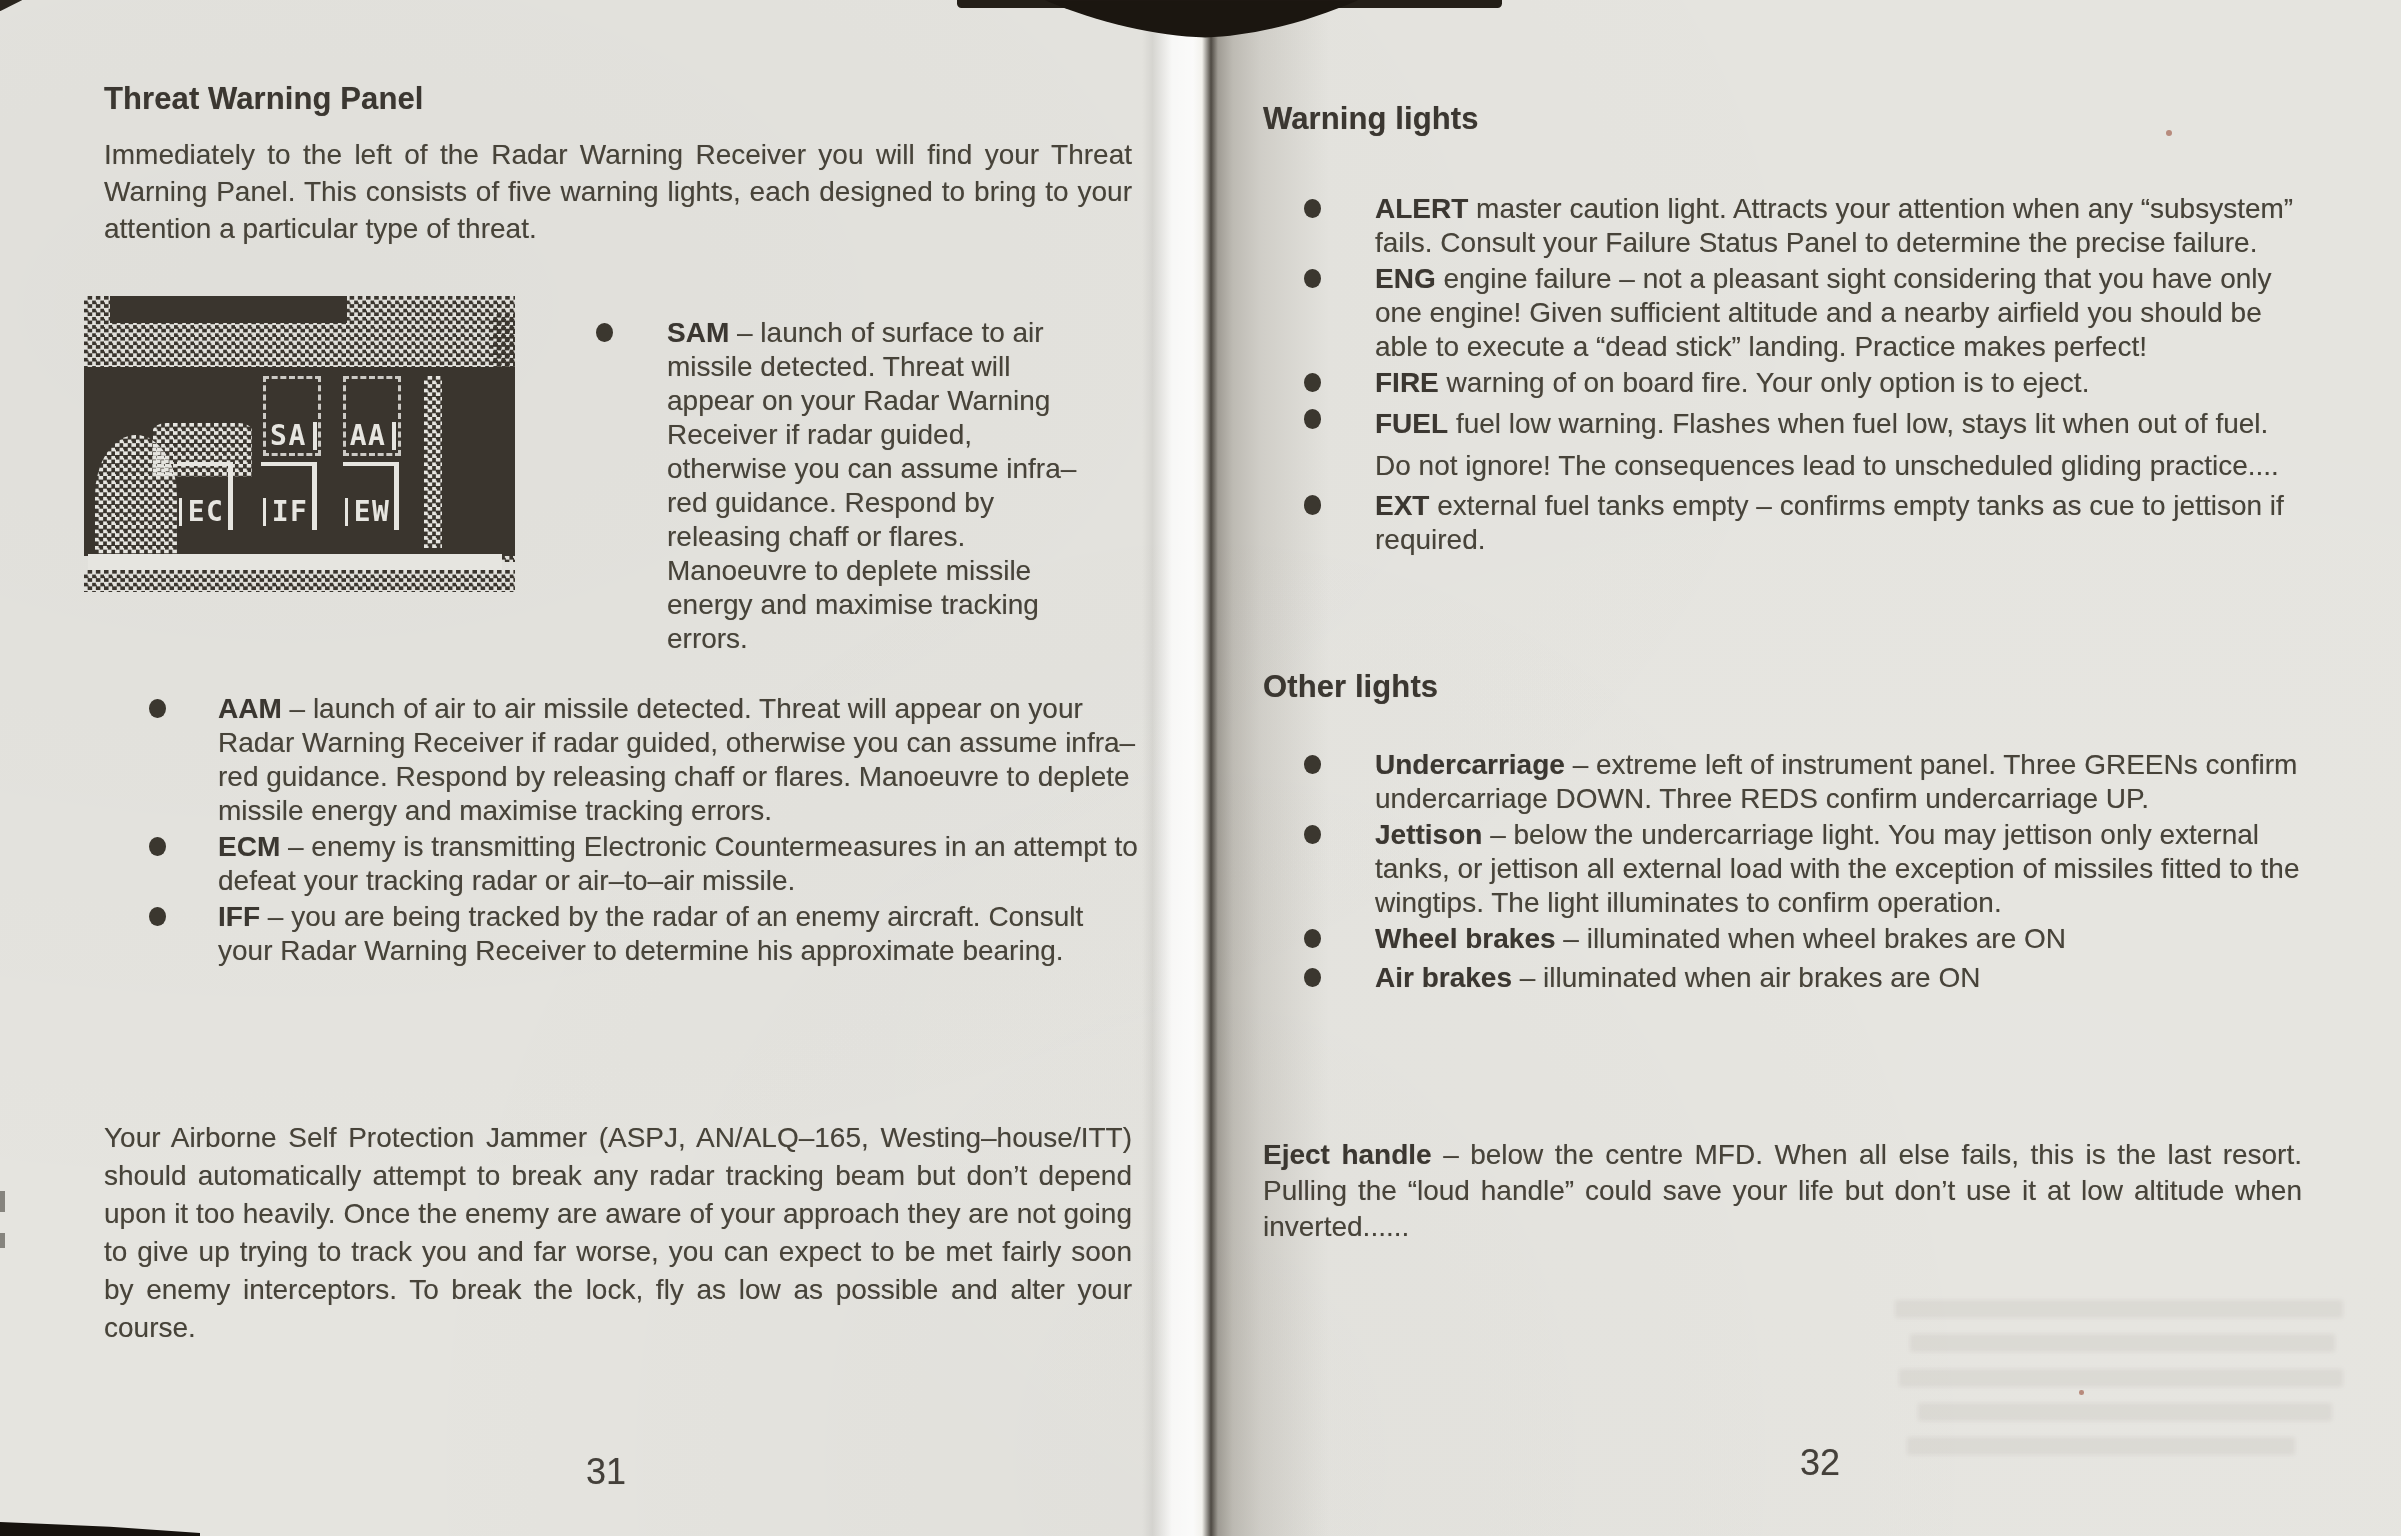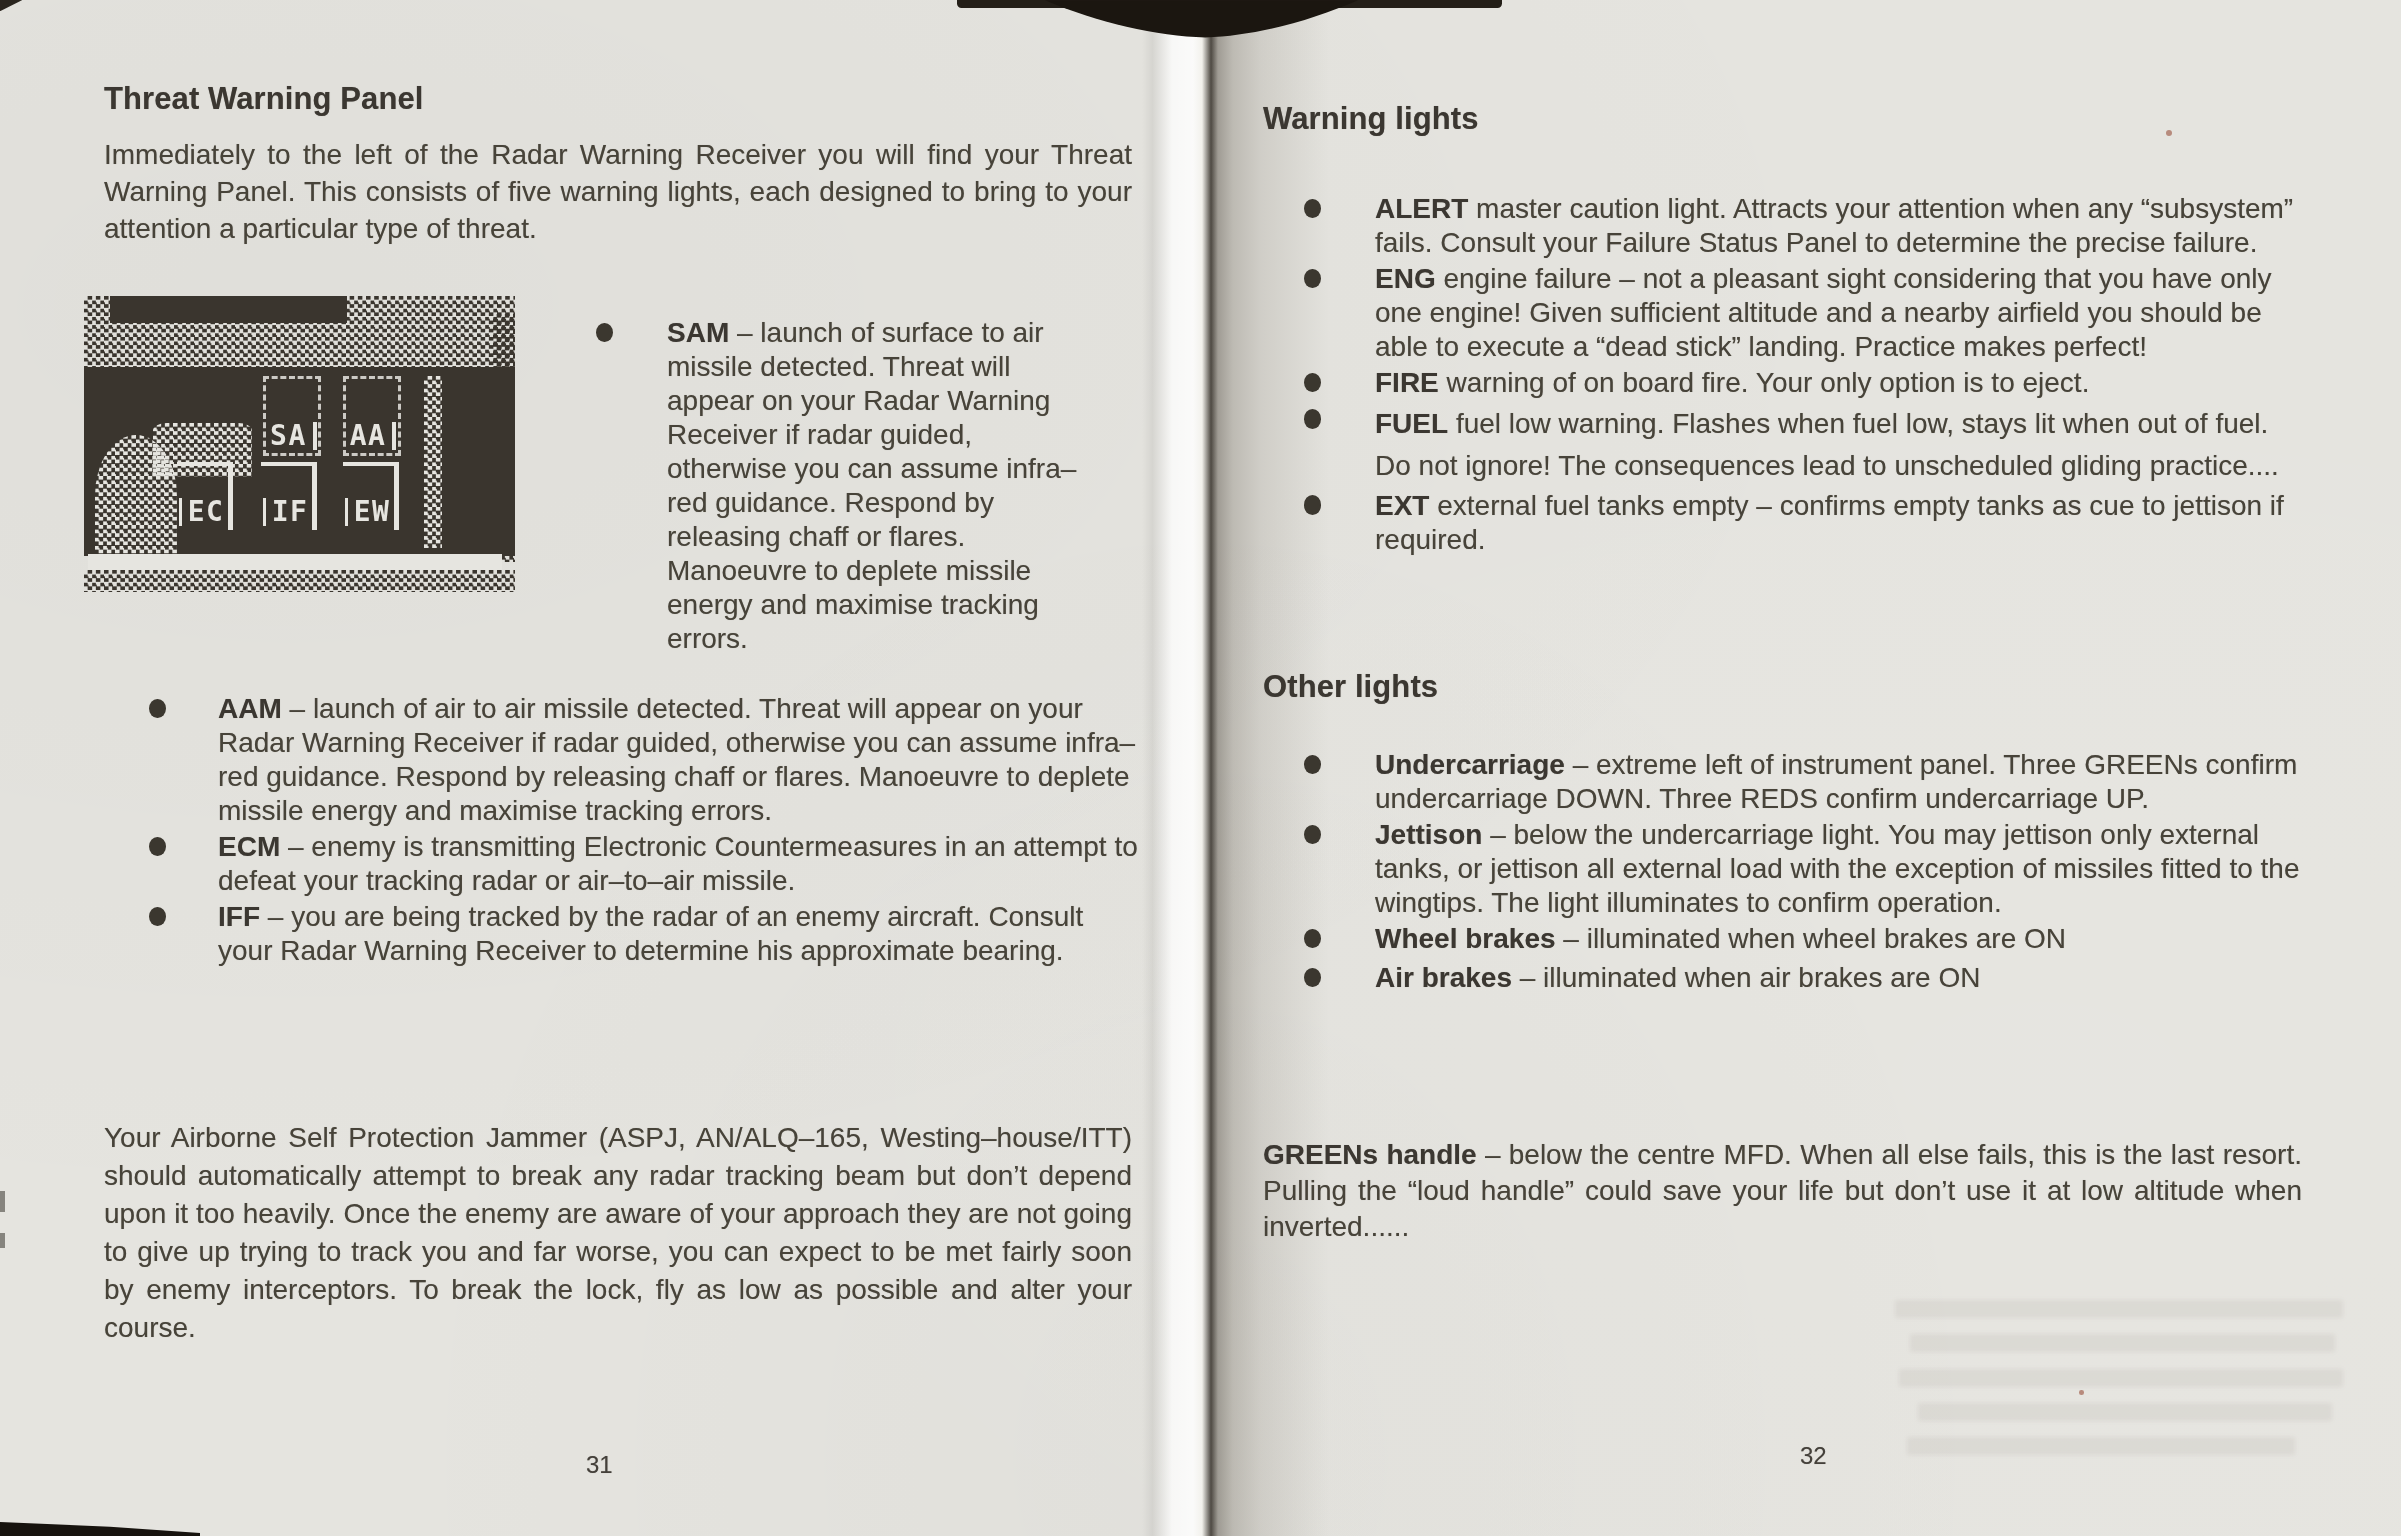--- a/index.html
+++ b/index.html
@@ -54,21 +54,21 @@
       text-shadow:0 0 0.7px rgba(59,55,49,0.45);}
   .body-txt{font-size:28px;color:#474339;text-shadow:0 0 0.7px rgba(70,66,57,0.4);}
   .just{text-align:justify;text-align-last:left;}
   ul.blist{list-style:none;margin:0;padding:0;}
   ul.blist li{position:relative;margin:0 0 2.2px 0;}
   ul.blist li .dot{
     position:absolute;left:0;top:6.7px;width:17px;height:19.4px;border-radius:50%;
     background:#3b372f;
   }
   .blab{font-weight:bold;color:#3b3731;}
-  .pagenum{font-size:24px;color:#44403a;text-shadow:0 0 0.7px rgba(70,66,57,0.4);}
+  .pagenum{font-size:36px;color:#44403a;text-shadow:0 0 0.7px rgba(70,66,57,0.4);}
 
   
   .shot{position:absolute;left:84px;top:296px;width:431px;height:296px;}
   .shot *{position:absolute;box-sizing:border-box;}
   .chk-ink{background:repeating-conic-gradient(#3a352e 0% 25%, transparent 0% 50%);
            background-size:8.2px 8.2px;}
   .chk-paper{background:repeating-conic-gradient(#e6e5e0 0% 25%, transparent 0% 50%);
            background-size:8.2px 8.2px;}
   .shot .band-top{left:0;top:0;width:100%;height:26%;}
   .shot .band-top2{left:6%;top:0;width:55%;height:9%;background:#3a352e;}
@@ -227,19 +227,19 @@
       <span>– illuminated when wheel brakes are ON</span>
     </li>
     <li class="body-txt" style="padding-left:71px;line-height:34px;">
       <span class="dot"></span>
       <span class="blab">Air brakes</span>
       <span>– illuminated when air brakes are ON</span>
     </li>
   </ul>
 
   <div class="abs body-txt just" style="left:1263px;top:1137px;width:1039px;line-height:36px;">
-    <span class="blab">GREENs handle</span>
+    <span class="blab">Eject handle</span>
     <span>– below the centre MFD. When all else fails, this is the last resort. Pulling the “loud handle” could save your life but don’t use it at low altitude when inverted......</span>
   </div>
 
   <div class="abs pagenum" style="left:1800px;top:1442px;">32</div>
 </div>
 
 
 </body></html>

